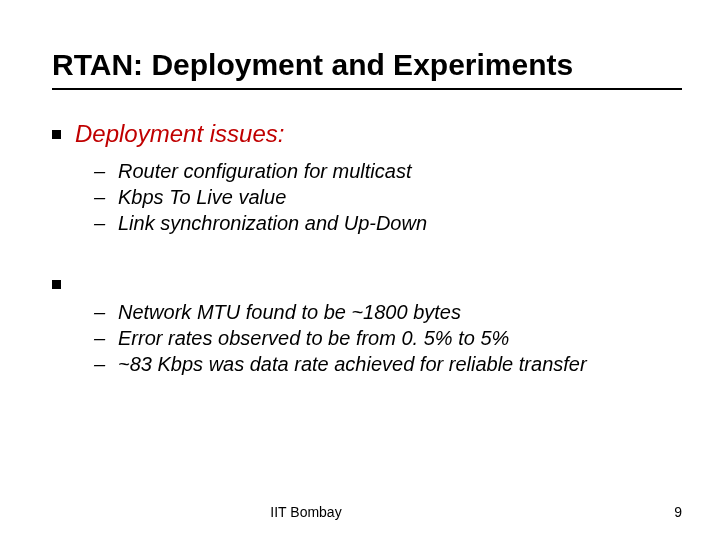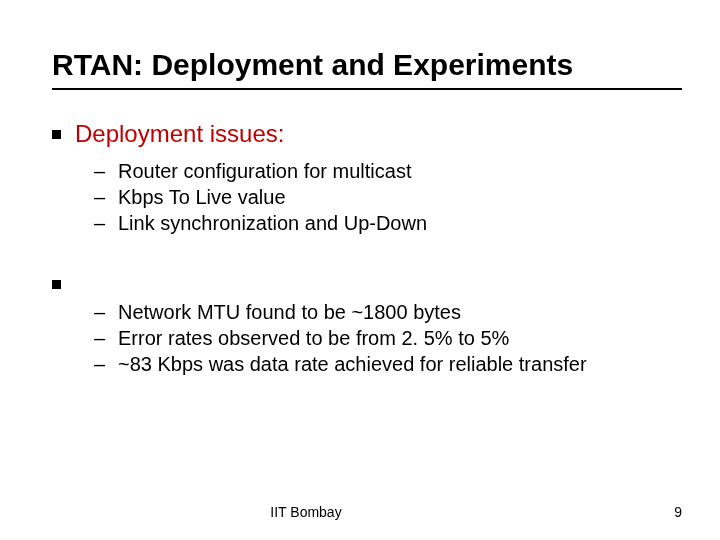--- a/index.html
+++ b/index.html
@@ -16,20 +16,21 @@
     color: #000;
     margin-bottom: 6px;
   }
   .rule {
     border: none;
     border-top: 2px solid #000;
     margin-bottom: 30px;
   }
   .section {
     margin-bottom: 34px;
+    font-style: italic;
   }
   .section-head {
     font-size: 24px;
     color: #c00000;
     margin-bottom: 10px;
     display: flex;
     align-items: flex-start;
   }
   .section-head .bullet {
     display: inline-block;
@@ -103,21 +104,21 @@
   <div class="section-head">
     <span class="bullet"></span>
   </div>
   <div class="sublist">
     <div class="subitem">
       <span class="dash">–</span>
       <span>Network MTU found to be ~1800 bytes</span>
     </div>
     <div class="subitem">
       <span class="dash">–</span>
-      <span>Error rates observed to be from 2. 5% to 5%</span>
+      <span>Error rates observed to be from 0. 5% to 5%</span>
     </div>
     <div class="subitem">
       <span class="dash">–</span>
       <span>~83 Kbps was data rate achieved for reliable transfer</span>
     </div>
   </div>
 </div>
 
 <div class="footer">IIT Bombay</div>
 <div class="pagenum">9</div>

